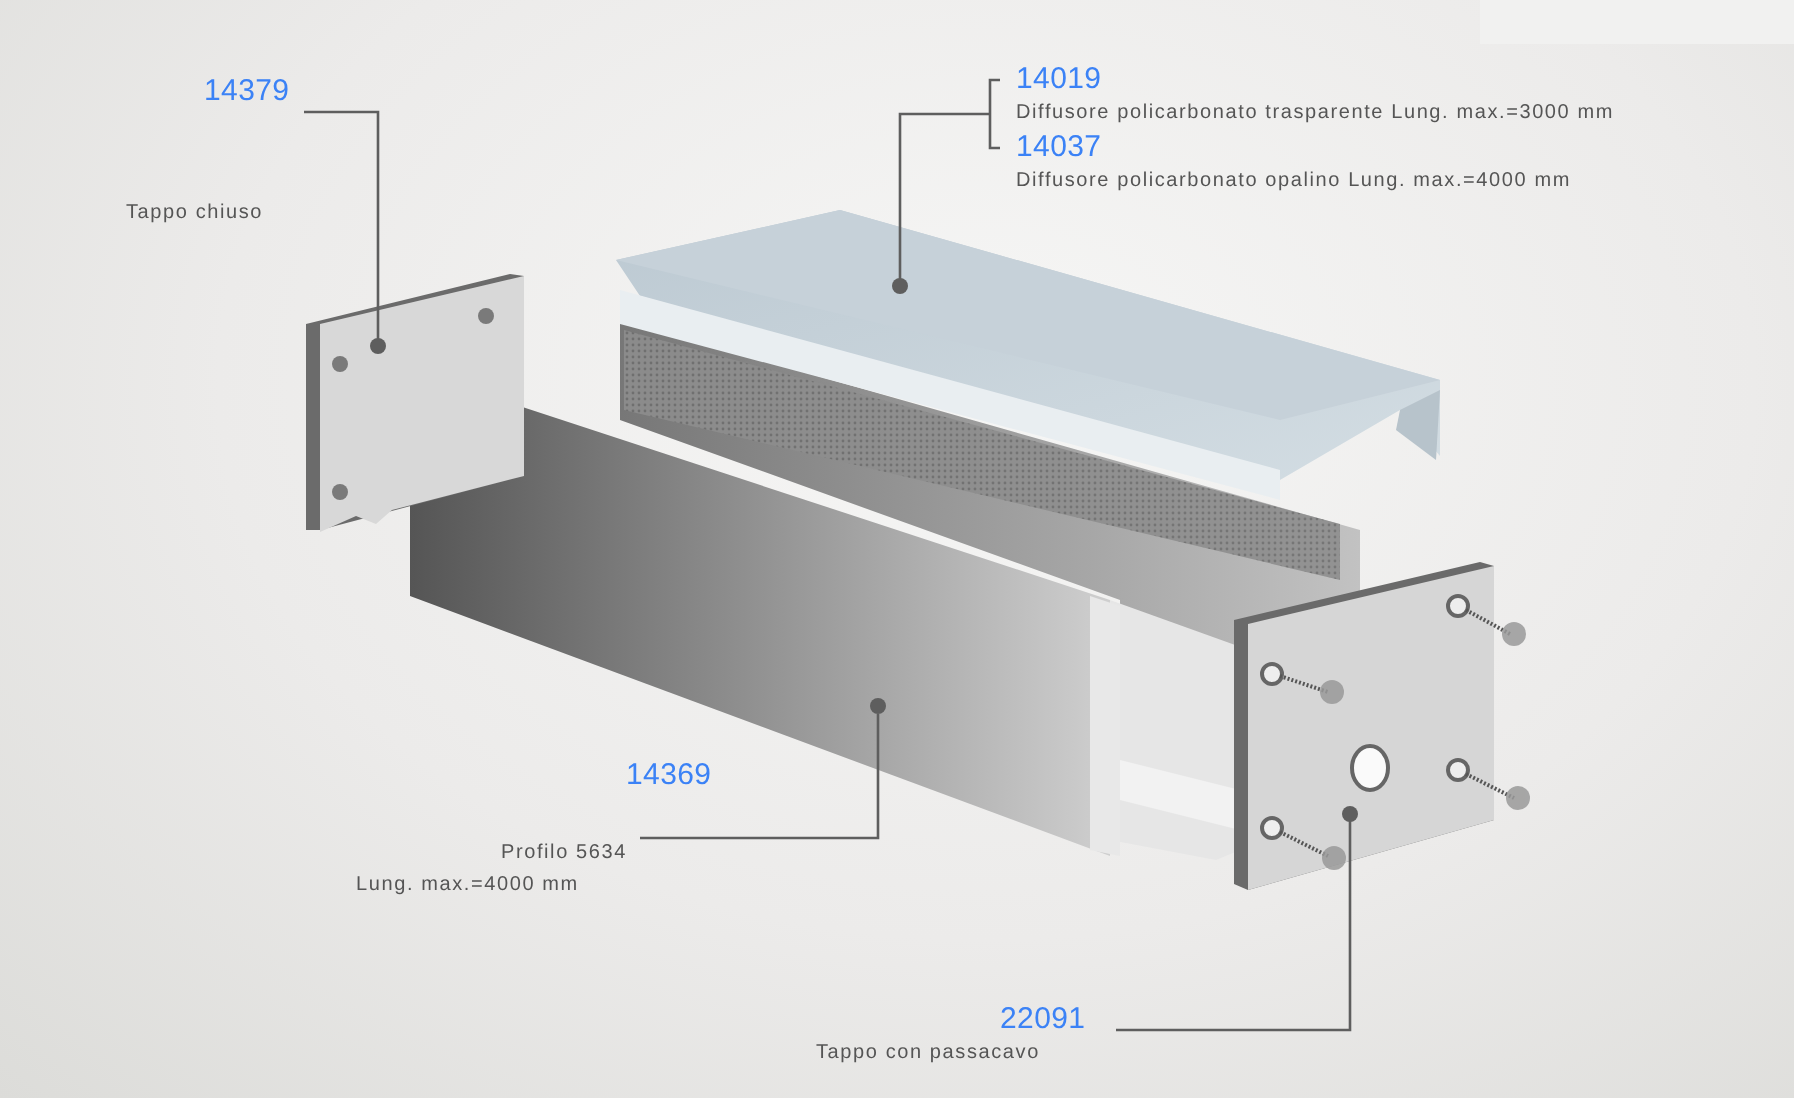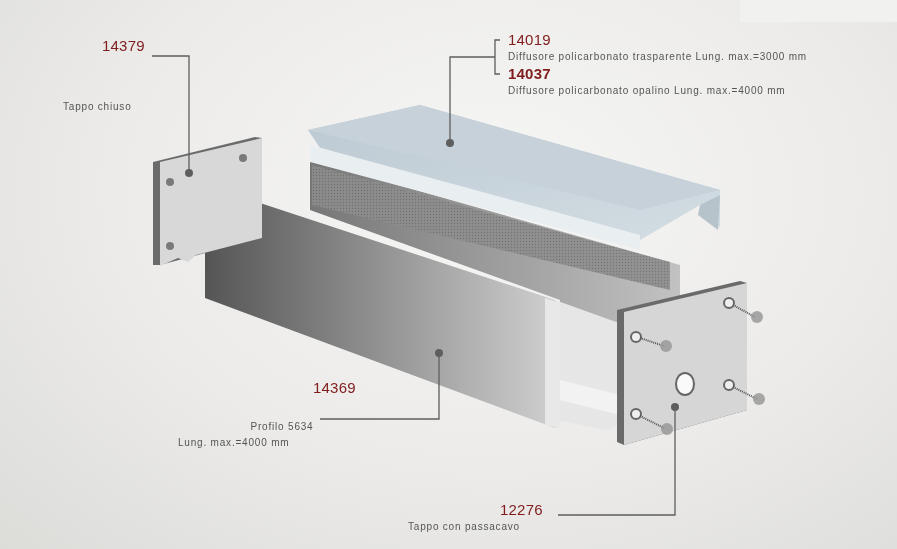--- a/index.html
+++ b/index.html
@@ -1,21 +1,21 @@
 <!DOCTYPE html>
 <html><head>
 <meta charset="utf-8">
 <style>
   html,body{margin:0;padding:0;}
   body{width:897px;height:549px;overflow:hidden;position:relative;
     background:radial-gradient(ellipse at 55% 35%,#f6f6f5 0%,#ecebea 55%,#dcdcd9 100%);
     font-family:"Liberation Sans",sans-serif;color:#5a5a5a;}
   .corner{position:absolute;left:740px;top:0;width:157px;height:22px;background:#f1f1f0;}
   svg.art{position:absolute;left:0;top:0;}
-  .code{position:absolute;font-size:15px;color:#7f1d1d;line-height:16px;letter-spacing:0.2px;}
+  .code{position:absolute;font-size:15px;color:#3b82f6;line-height:16px;letter-spacing:0.2px;}
   .desc{position:absolute;font-size:10px;color:#555;letter-spacing:0.8px;line-height:12px;white-space:nowrap;}
 </style>
 </head>
 <body>
 
 <div class="corner"></div>
 
 <svg class="art" width="897" height="549" viewBox="0 0 897 549">
   <defs>
     <linearGradient id="gProfile" x1="0" y1="0" x2="1" y2="0">
@@ -98,21 +98,21 @@
     <circle cx="439" cy="353" r="4"></circle>
     <circle cx="675" cy="407" r="4"></circle>
   </g>
 </svg>
 
 <div class="code" style="left:102px;top:38px;">14379</div>
 <div class="desc" style="left:63px;top:61px;margin-top:40px;">Tappo chiuso</div>
 
 <div class="code" style="left:508px;top:32px;">14019</div>
 <div class="desc" style="left:508px;top:51px;">Diffusore policarbonato trasparente Lung. max.=3000 mm</div>
-<div class="code" style="left:508px;top:66px;font-weight:bold;">14037</div>
+<div class="code" style="left:508px;top:66px;">14037</div>
 <div class="desc" style="left:508px;top:85px;">Diffusore policarbonato opalino Lung. max.=4000 mm</div>
 
 <div class="code" style="left:275px;top:380px;margin-left:38px;">14369</div>
 <div class="desc" style="left:244px;top:421px;text-align:center;width:76px;">Profilo 5634</div>
 <div class="desc" style="left:178px;top:437px;">Lung. max.=4000 mm</div>
 
-<div class="code" style="left:500px;top:502px;">12276</div>
+<div class="code" style="left:500px;top:502px;">22091</div>
 <div class="desc" style="left:408px;top:521px;">Tappo con passacavo</div>
 
 </body></html>

